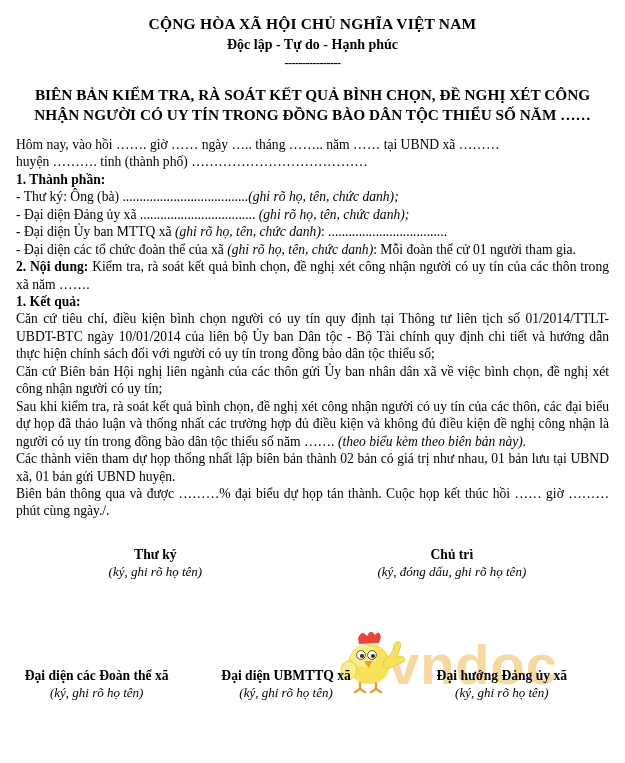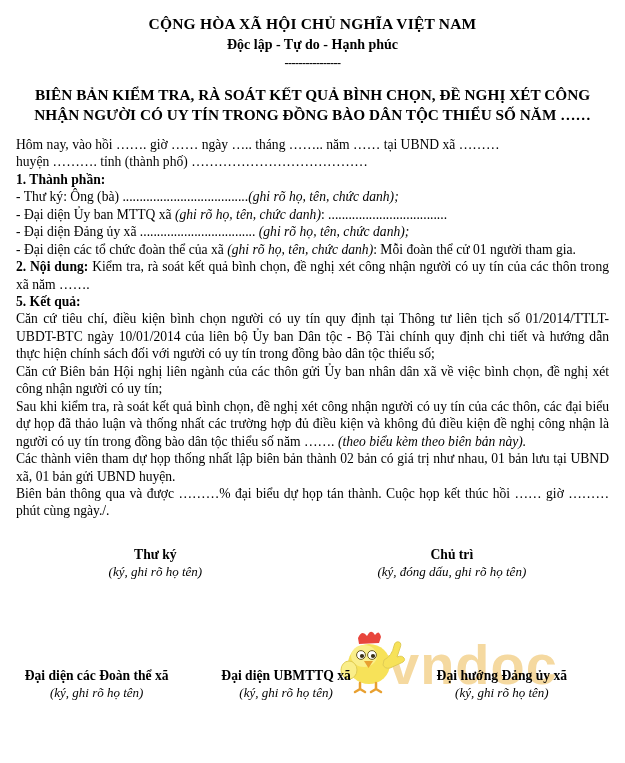--- a/index.html
+++ b/index.html
@@ -151,38 +151,38 @@
 
     <p class="p-left b">1. Thành phần:</p>
 
 
     <p class="p-left">
       <span>- Thư ký: Ông (bà)</span>
       <span>.....................................</span><span class="i">(ghi rõ họ, tên, chức danh);</span>
     </p>
 
     <p class="p-left">
-      <span>- Đại diện Ủy ban MTTQ xã </span><span class="i">(ghi rõ họ, tên, chức danh)</span><span>: ...................................</span>
-    </p>
-
-    <p class="p-left">
       <span>- Đại diện Đảng ủy xã</span>
       <span>..................................</span>
       <span class="i">(ghi rõ họ, tên, chức danh);</span>
     </p>
 
+    <p class="p-left">
+      <span>- Đại diện Ủy ban MTTQ xã </span><span class="i">(ghi rõ họ, tên, chức danh)</span><span>: ...................................</span>
+    </p>
+
     <p class="p">
       <span>- Đại diện các tổ chức đoàn thể của xã </span><span class="i">(ghi rõ họ, tên, chức danh)</span><span>: Mỗi đoàn thể cử 01 người tham gia.</span>
     </p>
 
     <p class="p">
       <span class="b">2. Nội dung:</span><span> Kiểm tra, rà soát kết quả bình chọn, đề nghị xét công nhận người có uy tín của các thôn trong xã năm …….</span>
     </p>
 
-    <p class="p-left b">5. Kết quả:</p>
+    <p class="p-left b">1. Kết quả:</p>
 
     <p class="p">Căn cứ tiêu chí, điều kiện bình chọn người có uy tín quy định tại Thông tư liên tịch số 01/2014/TTLT-UBDT-BTC ngày 10/01/2014 của liên bộ Ủy ban Dân tộc - Bộ Tài chính quy định chi tiết và hướng dẫn thực hiện chính sách đối với người có uy tín trong đồng bào dân tộc thiểu số;</p>
 
     <p class="p">Căn cứ Biên bản Hội nghị liên ngành của các thôn gửi Ủy ban nhân dân xã về việc bình chọn, đề nghị xét công nhận người có uy tín;</p>
 
     <p class="p">
       <span>Sau khi kiểm tra, rà soát kết quả bình chọn, đề nghị xét công nhận người có uy tín của các thôn, các đại biểu dự họp đã thảo luận và thống nhất các trường hợp đủ điều kiện và không đủ điều kiện đề nghị công nhận là người có uy tín trong đồng bào dân tộc thiểu số năm ……. </span><span class="i">(theo biểu kèm theo biên bản này).</span>
     </p>
 
     <p class="p">Các thành viên tham dự họp thống nhất lập biên bản thành 02 bản có giá trị như nhau, 01 bản lưu tại UBND xã, 01 bản gửi UBND huyện.</p>

